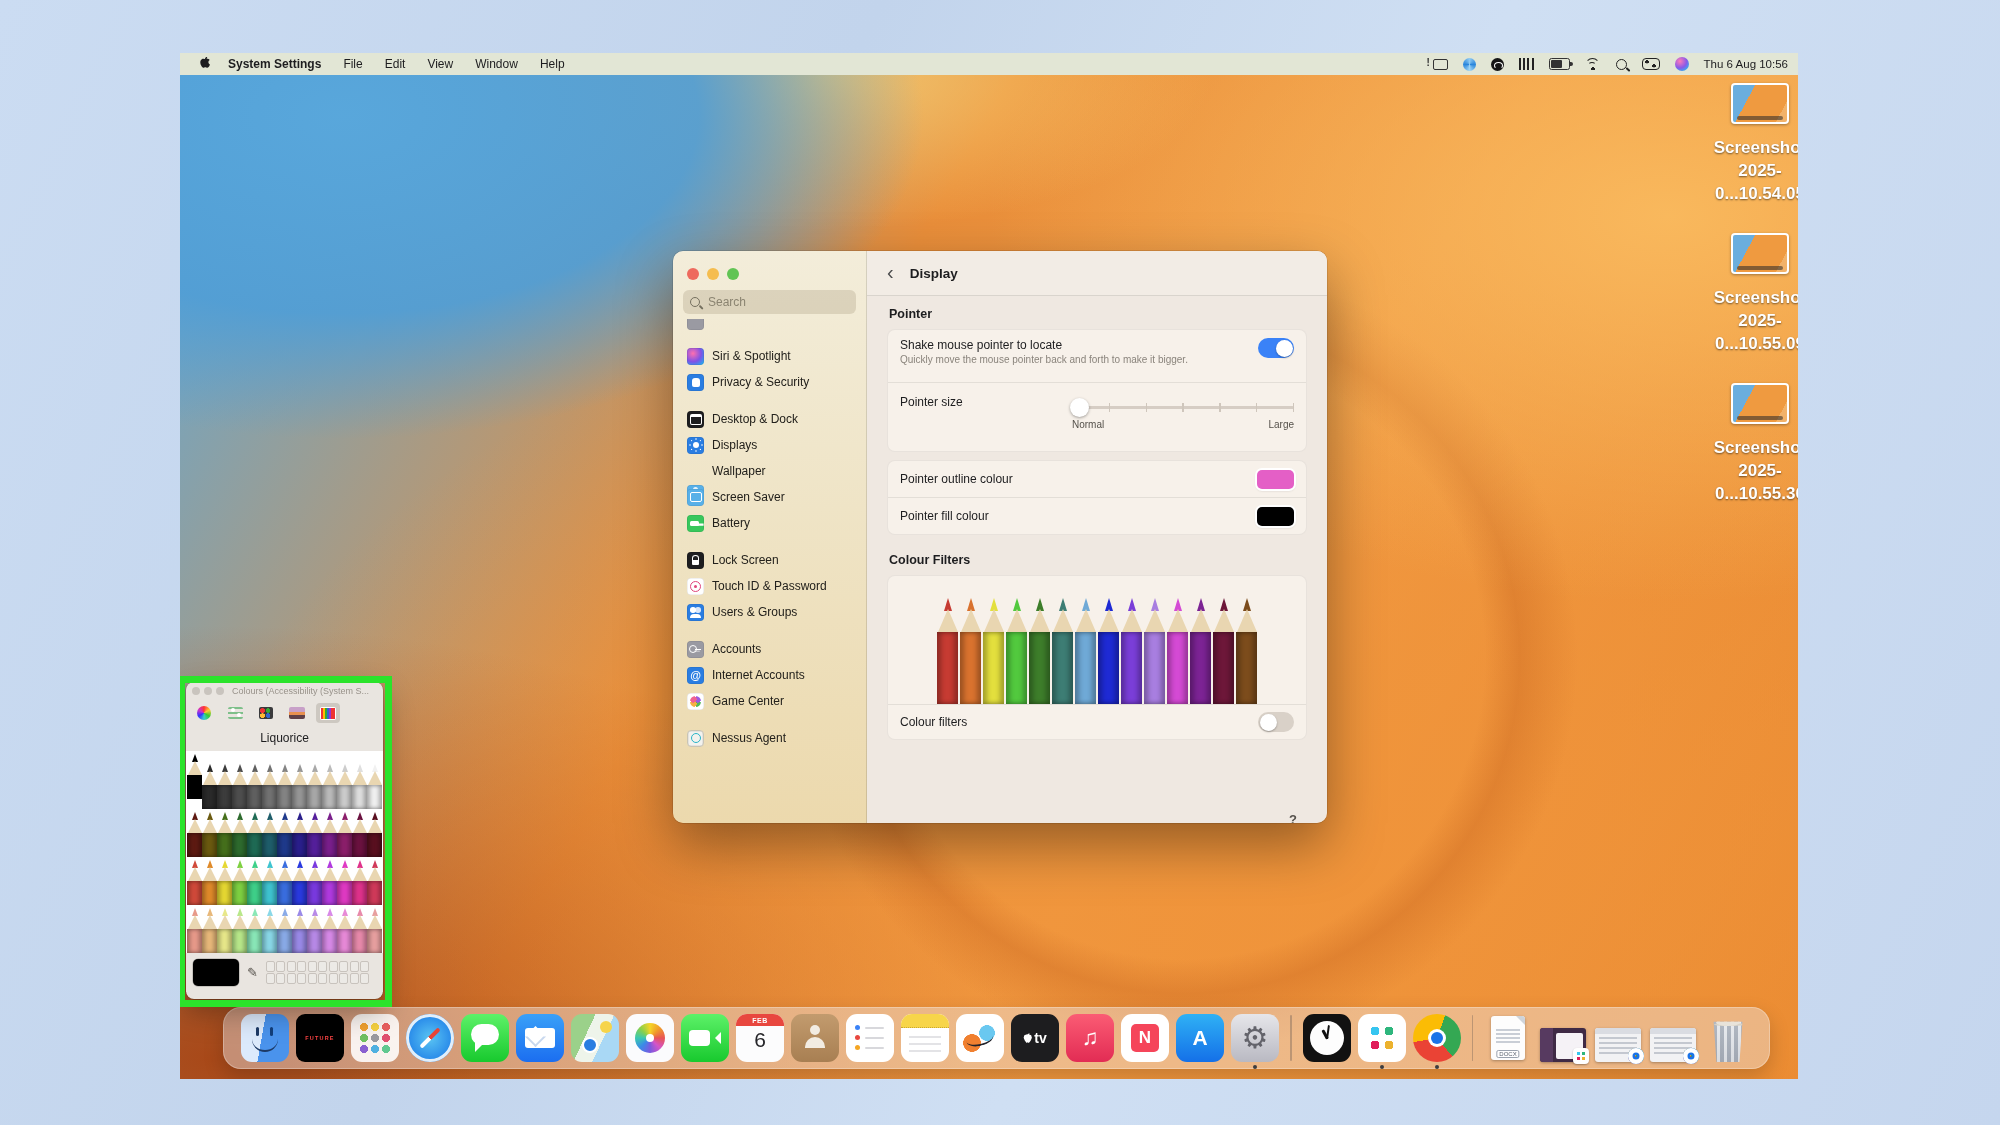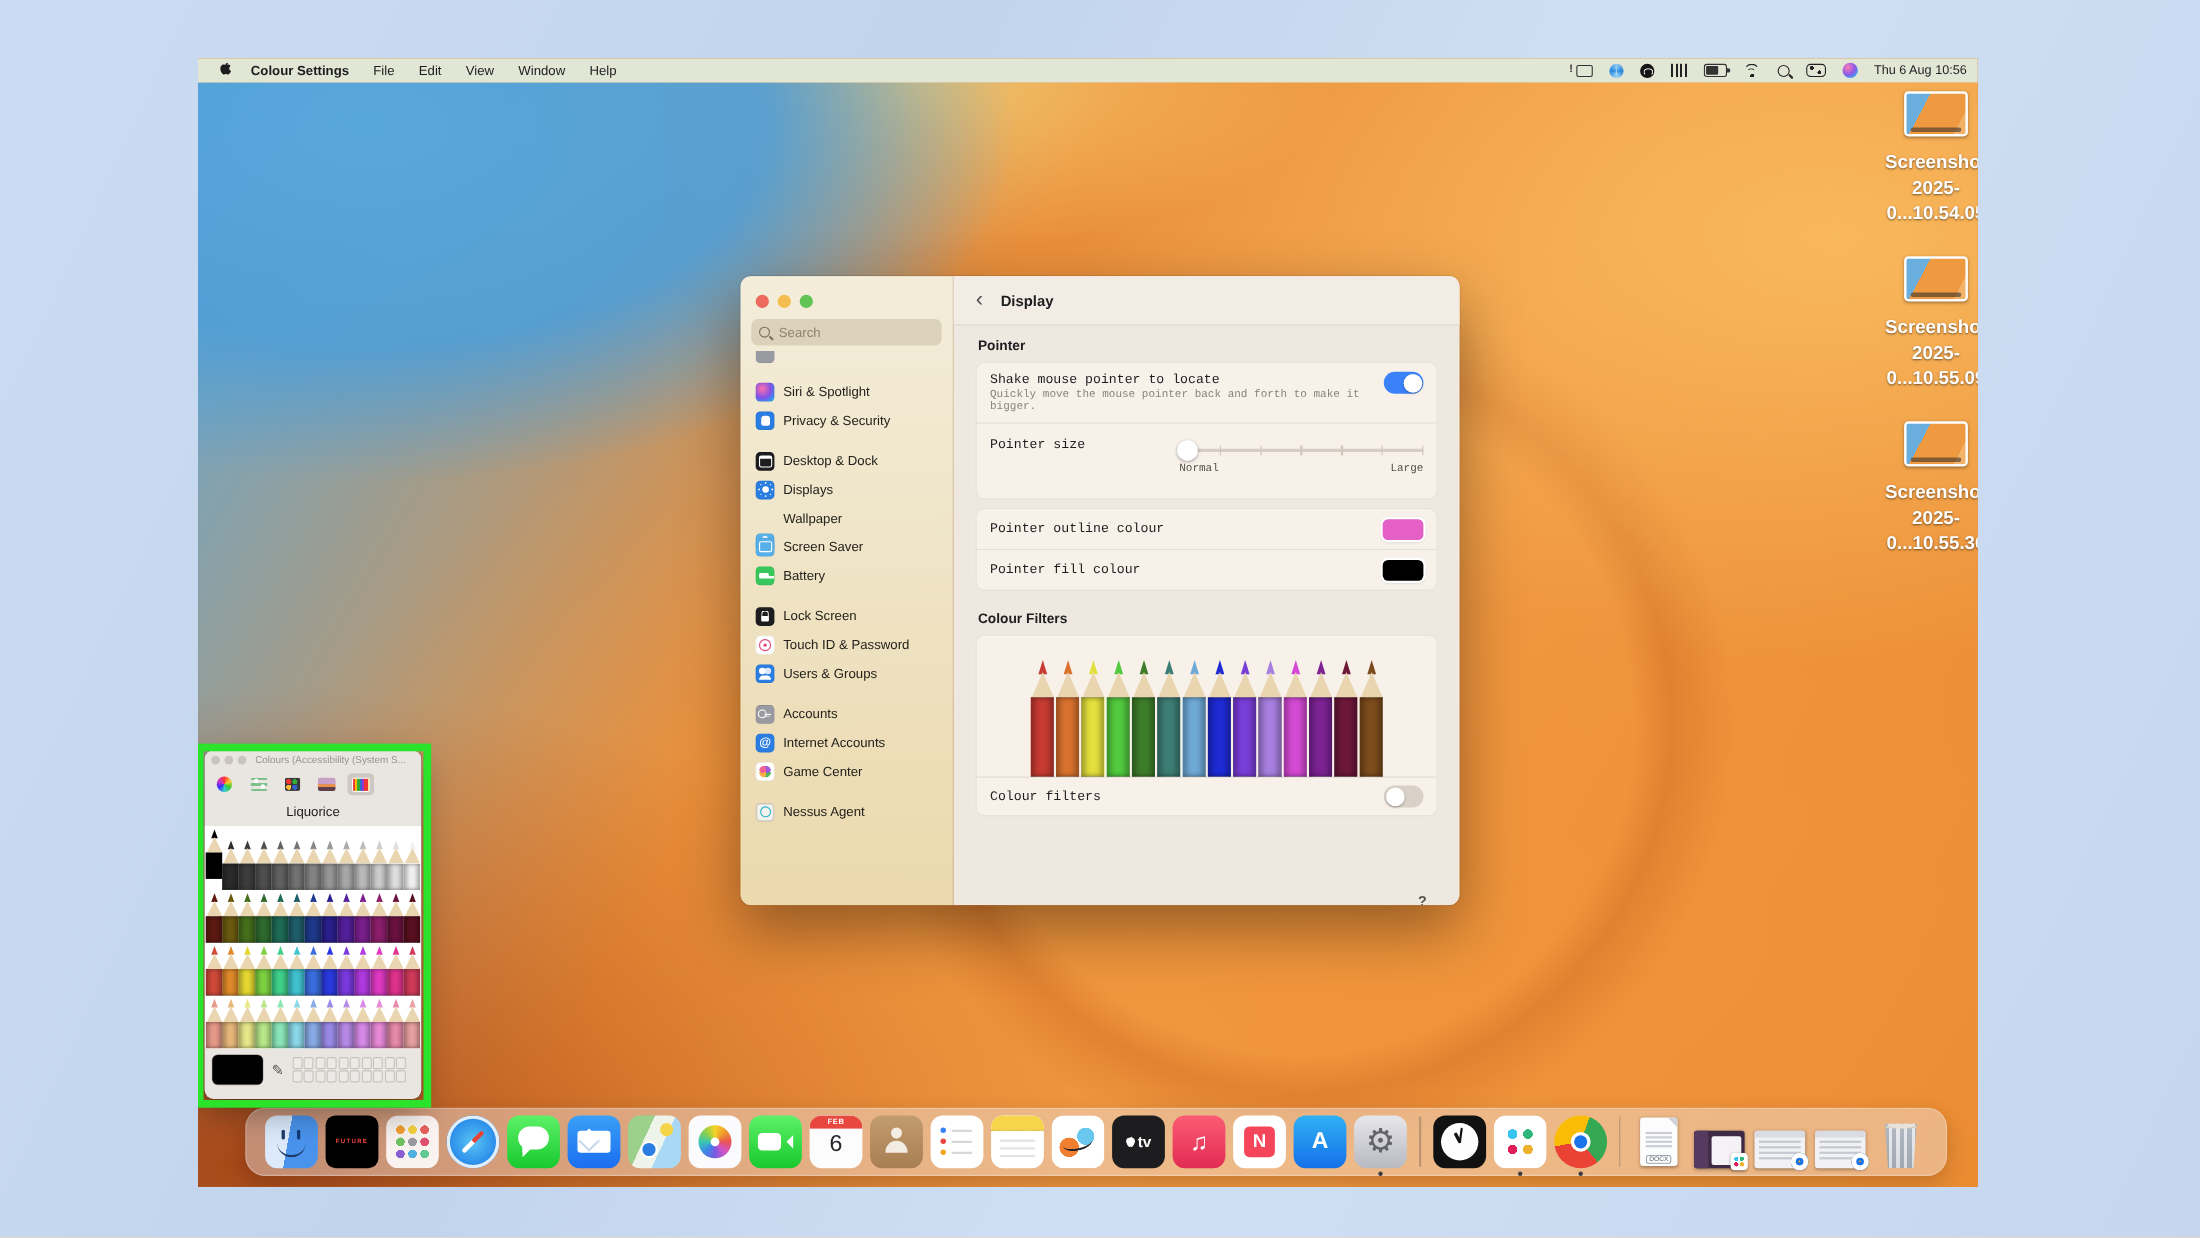--- a/index.html
+++ b/index.html
@@ -98,21 +98,21 @@
   .si.nessus{background:#f3f2ee;border:1px solid #c9c4b4;box-sizing:border-box;}
   .si.nessus::before{content:"";width:8px;height:8px;border:1.4px solid #2ab5c8;border-radius:50%;}
   .si.gray-generic{background:#9a9aa2;}
   
   .main{flex:1;background:#efe8e1;position:relative;}
   .mhead{height:44px;background:#f2ece5;border-bottom:1px solid rgba(0,0,0,.1);display:flex;align-items:center;padding:0 20px;gap:16px;}
   .back{font-size:20px;color:#4a4a4c;line-height:1;margin-top:-2px;}
   .mtitle{font-size:13.5px;font-weight:bold;color:#1d1d1f;}
   .mbody{position:absolute;left:0;top:44px;right:0;bottom:0;padding:0 20px;}
   .sect{font-size:12.5px;font-weight:bold;color:#1d1d1f;margin:12px 2px 8px;}
-  .card{background:#f7f1ea;border:1px solid rgba(0,0,0,.06);border-radius:8px;font-family:Liberation Mono, monospace;}
+  .card{background:#f7f1ea;border:1px solid rgba(0,0,0,.06);border-radius:8px;}
   .row{display:flex;align-items:center;padding:0 12px;min-height:36px;position:relative;}
   .row + .row{border-top:1px solid rgba(0,0,0,.08);}
   .rlbl{font-size:12px;color:#1d1d1f;}
   .rsub{font-size:10px;color:#8a847c;margin-top:2px;}
   .spacer{flex:1;}
   .toggle{width:36px;height:20px;border-radius:10px;position:relative;flex:none;}
   .toggle.on{background:#3a82f7;}
   .toggle.off{background:#d9d1c8;}
   .toggle i{position:absolute;top:1.5px;width:17px;height:17px;border-radius:50%;background:#fff;box-shadow:0 1px 2px rgba(0,0,0,.3);}
   .toggle.on i{right:1.5px;}.toggle.off i{left:1.5px;}
@@ -267,21 +267,21 @@
 </head>
 <body>
 
 <div class="frame">
   <div class="desktop">
 
     <div class="menubar">
       <svg class="apple" viewBox="0 0 170 200">
           <path fill="#1d1d1f" d="M130 70c-1-20 16-30 17-31-9-14-24-16-29-16-12-1-24 7-30 7-6 0-16-7-26-7-13 0-26 8-33 20-14 24-4 60 10 80 7 10 15 21 25 20 10 0 14-6 26-6s15 6 26 6c11 0 18-10 25-20 8-11 11-22 11-23-1 0-21-8-22-30zM106 23c5-7 9-16 8-25-8 0-18 5-23 12-5 6-10 15-8 24 9 1 18-5 23-11z"></path>
         </svg>
-      <span class="mb-app">Colour Settings</span>
+      <span class="mb-app">System Settings</span>
       <span id="menus"><span class="mb-item">File</span><span class="mb-item">Edit</span><span class="mb-item">View</span><span class="mb-item">Window</span><span class="mb-item">Help</span></span>
       <span class="mb-right">
         <span id="status-icons" style="display:flex;align-items:center;gap:15px;">
             <span class="st st-warn"></span>
             <span class="st st-swirl"></span>
             <span class="st st-cc"></span>
             <span class="st st-bars"></span>
             <span class="st st-batt"></span>
             <span class="st st-wifi"></span>
             <span class="st st-spot"></span>

